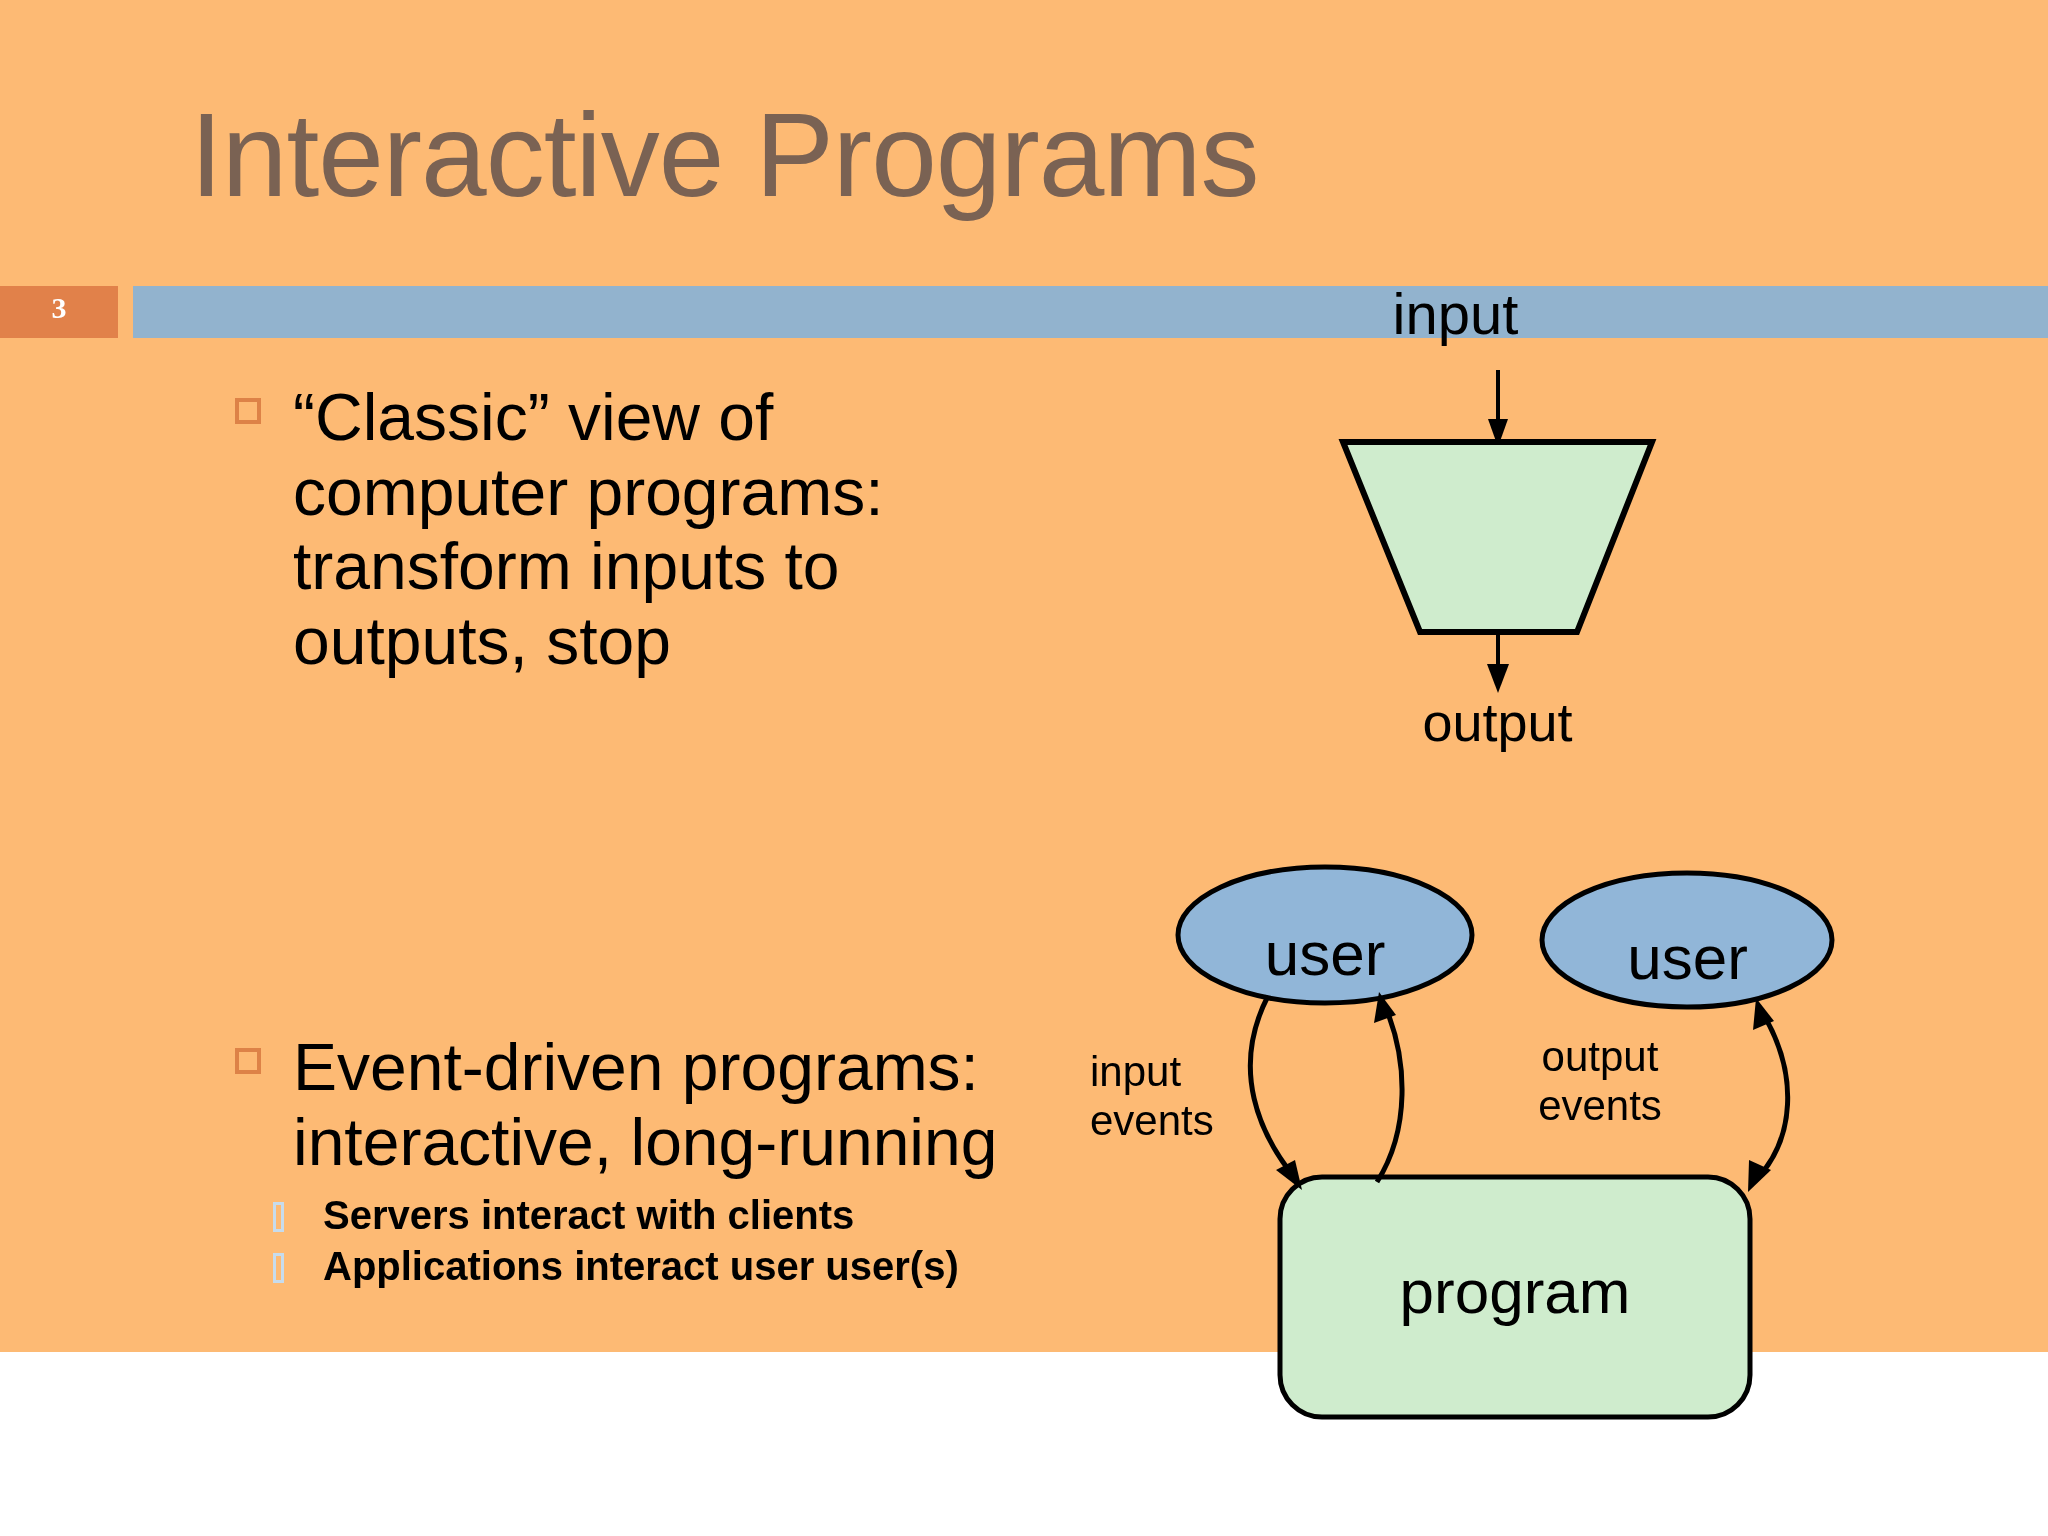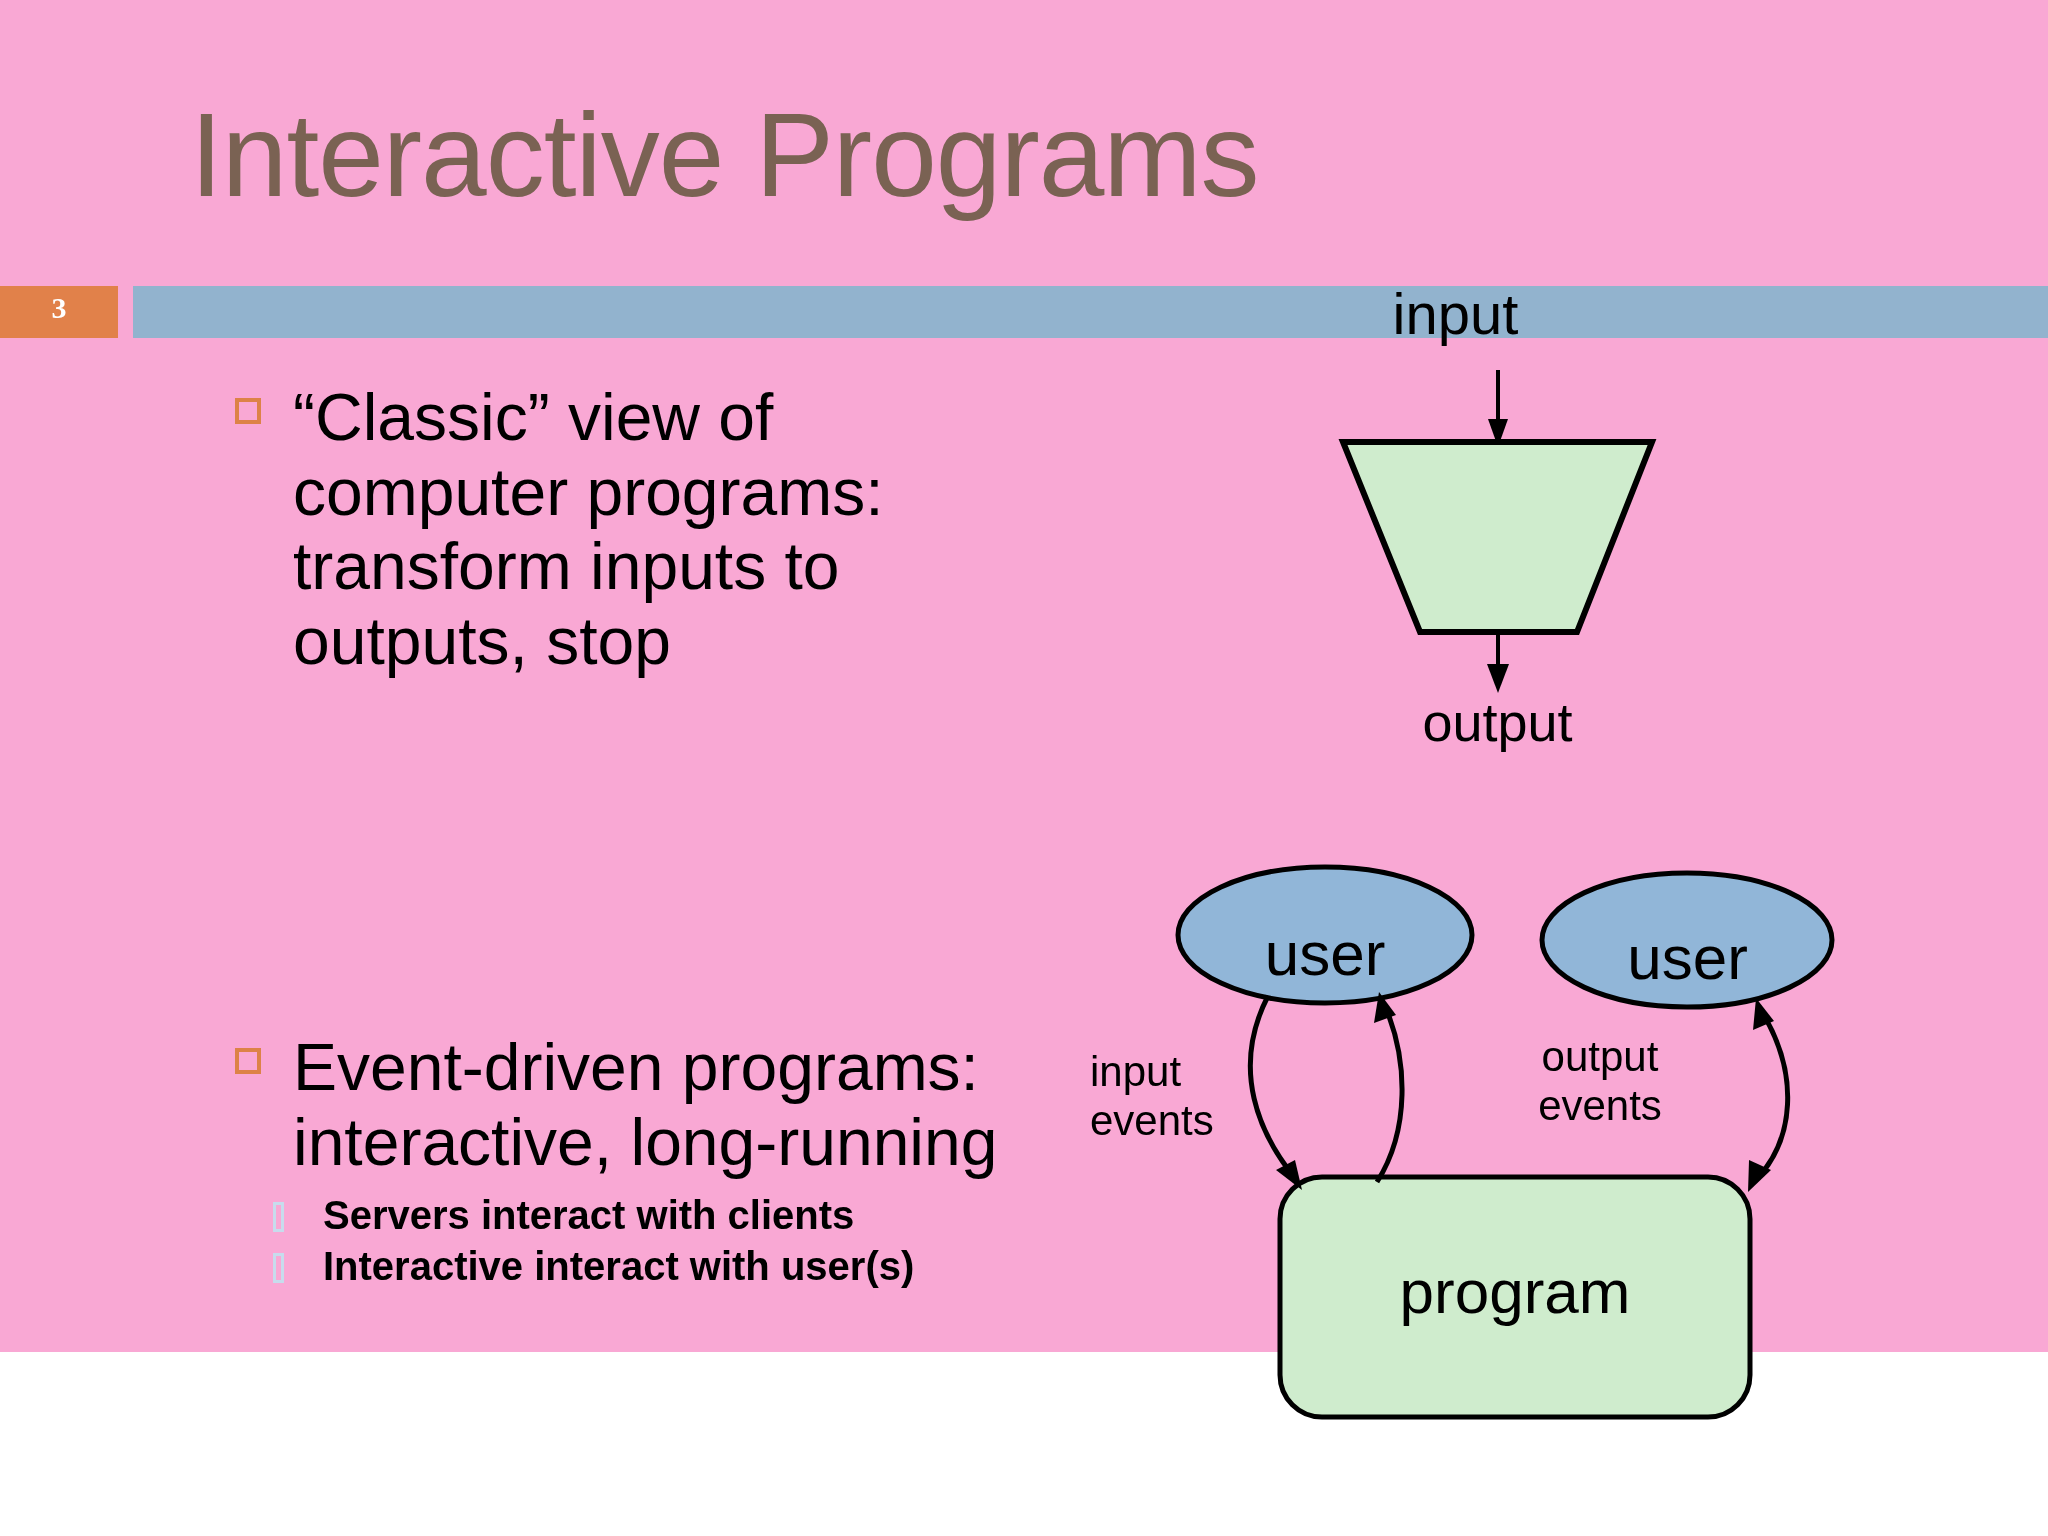--- a/index.html
+++ b/index.html
@@ -10,21 +10,21 @@
   body {
     width: 2048px;
     height: 1536px;
     font-family: "Liberation Sans", sans-serif;
     overflow: hidden;
   }
   .slide {
     position: relative;
     width: 2048px;
     height: 1352px;
-    background: #f9a8d4;
+    background: #fdba74;
   }
 
   
   .slide-title {
     position: absolute;
     left: 190px;
     top: 96px;
     width: 1700px;
     font-size: 118px;
     line-height: 1.0;
@@ -202,21 +202,21 @@
       <span class="bullet-marker-sq"></span>
       <span class="bullet-text-l1">Event-driven programs: interactive, long-running</span>
     </div>
     <div id="sub-bullets">
       <div class="sub-bullet-row">
         <span class="bullet-marker-sub"></span>
         <span class="bullet-text-l2">Servers interact with clients</span>
       </div>
       <div class="sub-bullet-row">
         <span class="bullet-marker-sub"></span>
-        <span class="bullet-text-l2">Interactive interact with user(s)</span>
+        <span class="bullet-text-l2">Applications interact user user(s)</span>
       </div>
     </div>
   </div>
 
   <svg class="diagram-classic" viewBox="0 0 480 520">
 
     <g>
       <line x1="238" y1="95" x2="238" y2="152" stroke="#000" stroke-width="4"></line>
       <polygon points="238,172 228,144 248,144" fill="#000"></polygon>
     </g>

